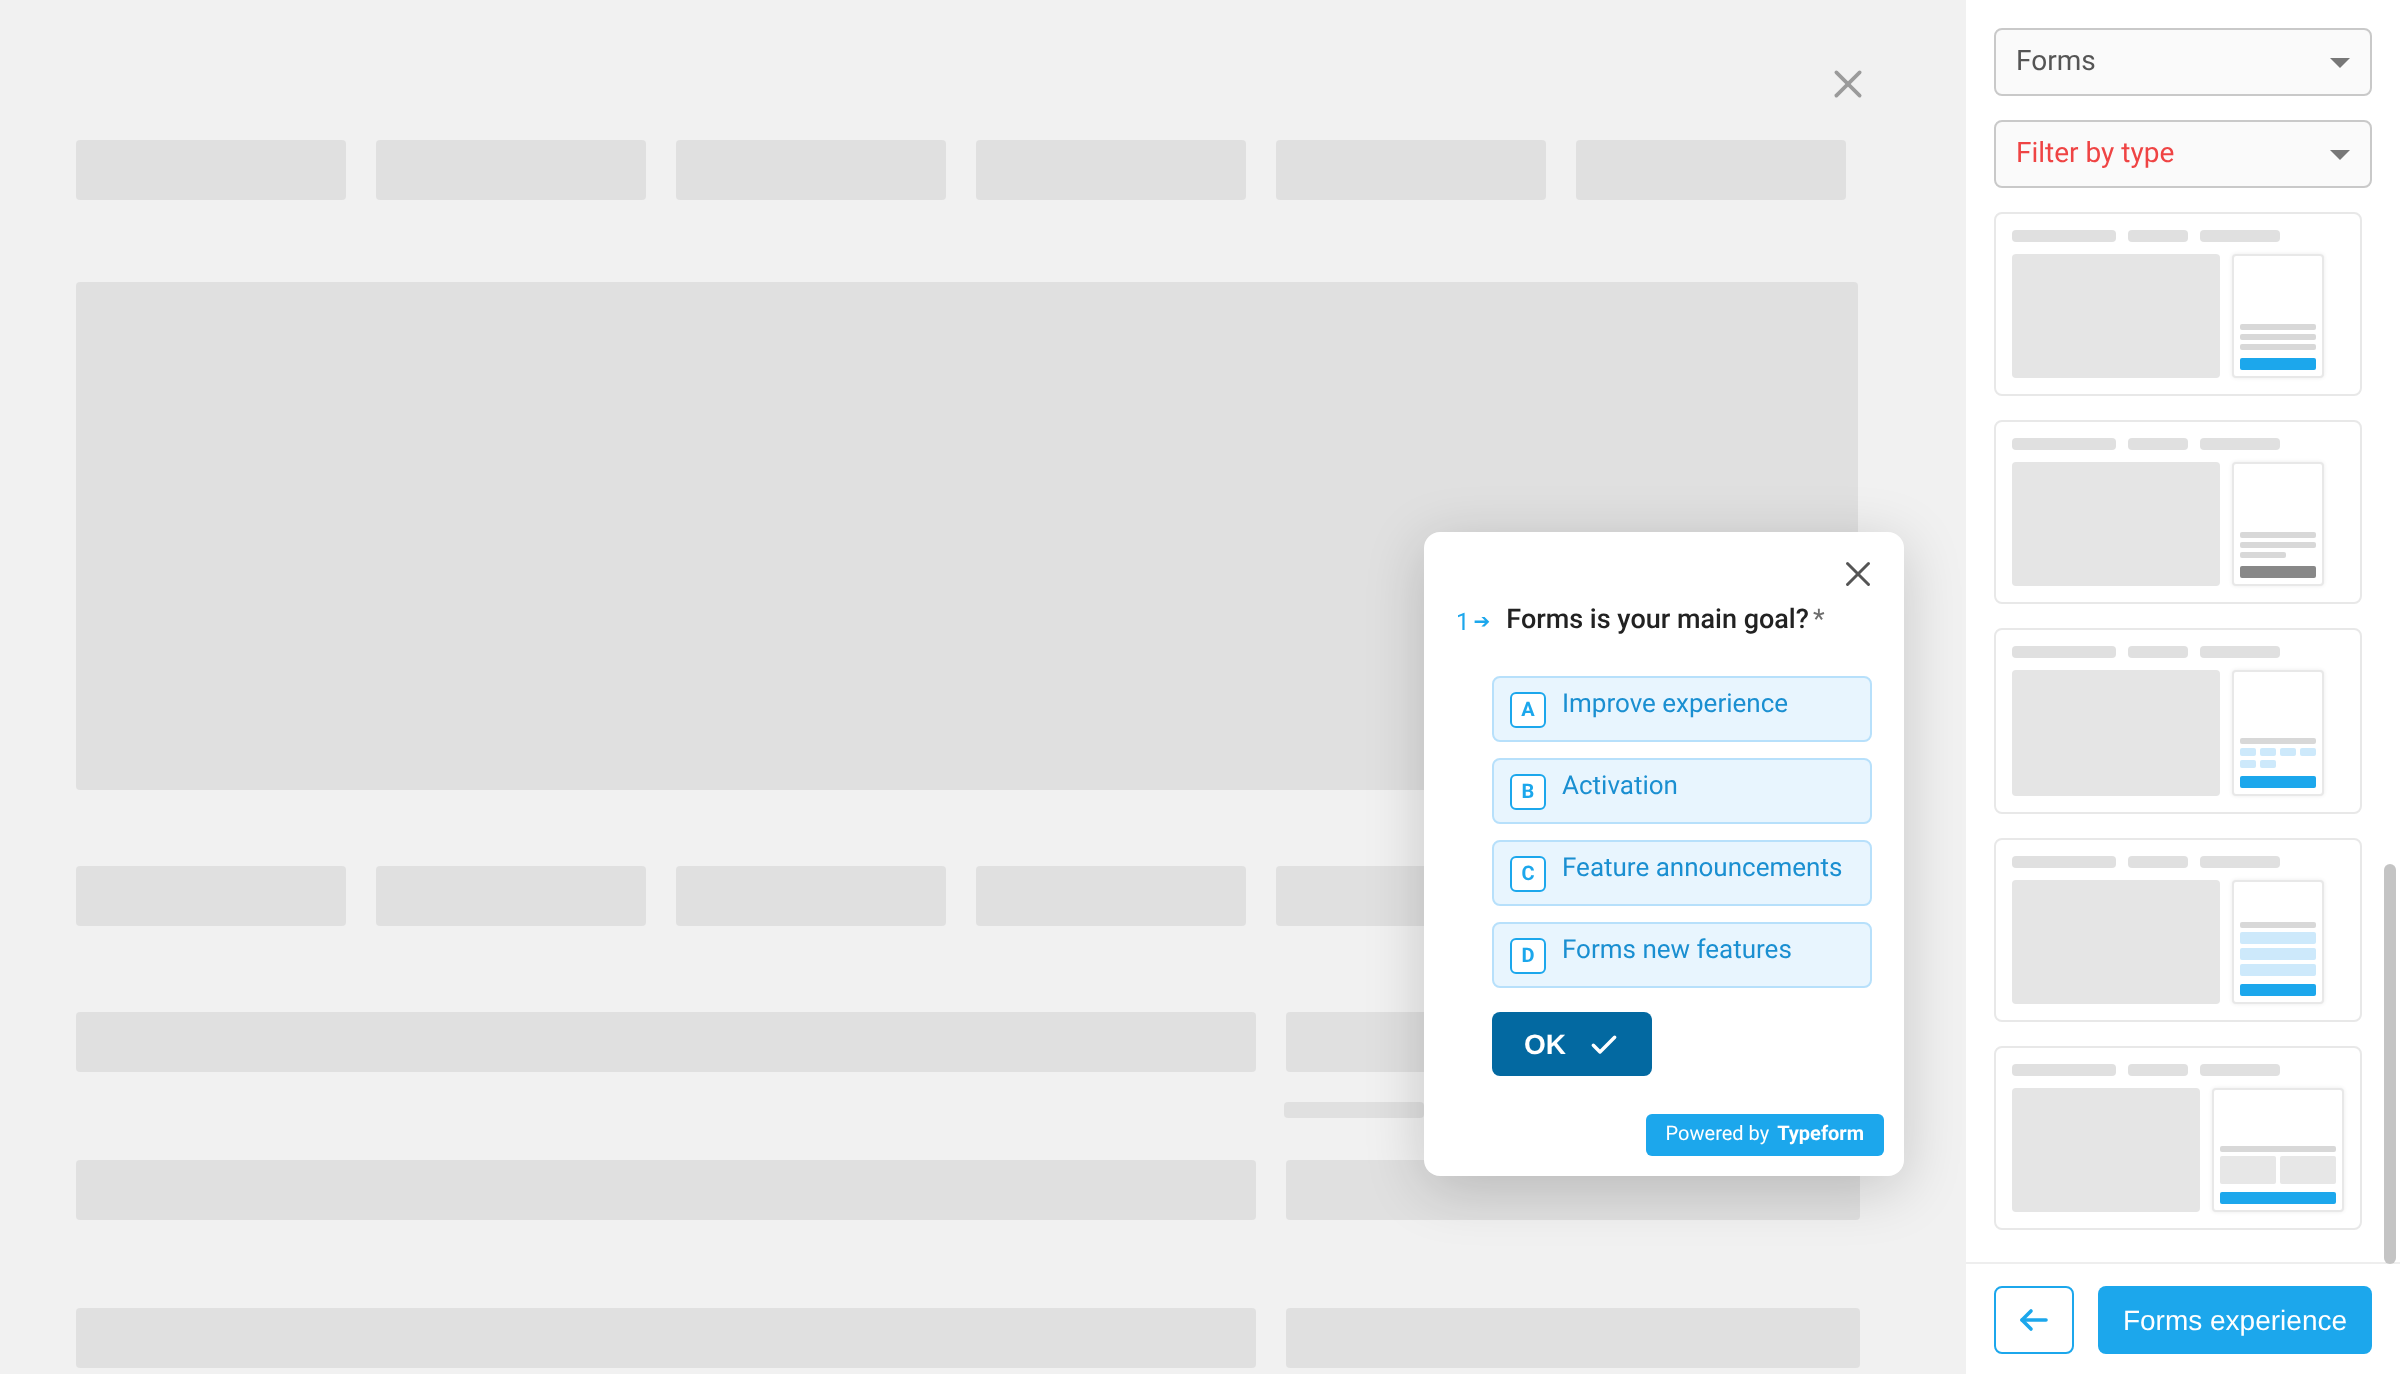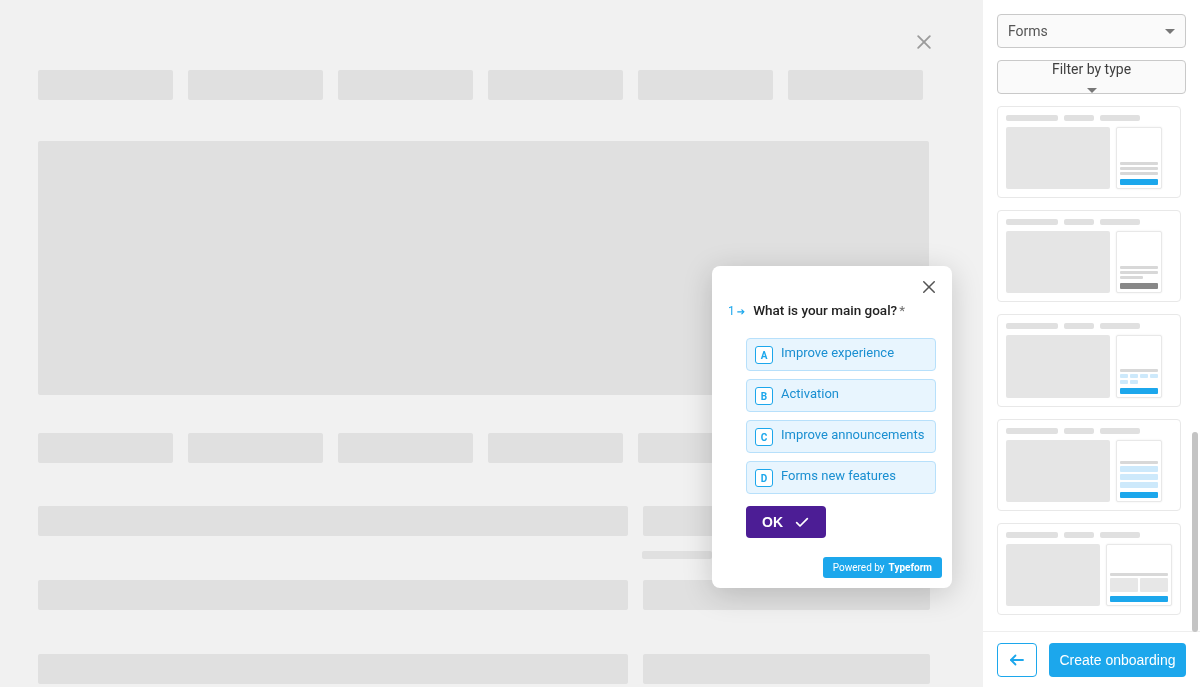--- a/index.html
+++ b/index.html
@@ -88,21 +88,21 @@
     background: #fafafa;
     padding: 0 10px;
     display: flex;
     align-items: center;
     justify-content: space-between;
     font-size: 14px;
     color: #555;
     margin-bottom: 12px;
     cursor: pointer;
   }
-  .select.muted { color: #404040; flex-direction: column; }
+  .select.muted { color: #ef4444; }
   .caret {
     width: 0; height: 0;
     border-left: 5px solid transparent;
     border-right: 5px solid transparent;
     border-top: 5px solid #777;
   }
 
   .template-scroll {
     flex:1;
     overflow-y:auto;
@@ -264,21 +264,21 @@
     font-weight:700;
     color:#1ca7ec;
     display:flex;align-items:center;justify-content:center;
     flex-shrink:0;
     margin-top:1px;
   }
   .opt .label{line-height:1.3;}
   .ok-btn{
     margin-left:18px;
     align-self:flex-start;
-    background:#4c1d95;
+    background:#0369a1;
     color:#fff;
     border:none;
     border-radius:4px;
     padding:8px 16px;
     font-size:14px;
     font-weight:600;
     display:flex;align-items:center;gap:11px;
     cursor:pointer;
     margin-bottom:42px;
   }
@@ -453,56 +453,56 @@
     <div style="height:60px;flex-shrink:0;"></div>
   </div>
 
   <div class="panel-footer">
     <button class="back-btn" aria-label="Back">
       <svg viewBox="0 0 24 24" fill="none" stroke-width="2.4" stroke-linecap="round" stroke-linejoin="round">
         <line x1="20" y1="12" x2="4" y2="12"></line>
           <polyline points="10 18 4 12 10 6"></polyline>
       </svg>
     </button>
-    <button class="create-btn">Create onboarding</button>
+    <button class="create-btn">Forms experience</button>
   </div>
 </aside>
 
 <div class="page-scrollbar"></div>
 
 <div class="modal">
   <div class="modal-close">
     <svg viewBox="0 0 24 24" fill="none" stroke="currentColor" stroke-width="2" stroke-linecap="round">
       <line x1="5" y1="5" x2="19" y2="19"></line>
         <line x1="19" y1="5" x2="5" y2="19"></line>
     </svg>
   </div>
 
   <div class="q-header">
     <span class="q-num">
       <span>1</span>
         <span class="arrow">➔</span>
     </span>
     <span class="q-text">
-      <span>What is your main goal?</span><span class="req">*</span>
+      <span>Forms is your main goal?</span><span class="req">*</span>
     </span>
   </div>
 
   <div class="options">
     <div class="opt">
       <span class="key">A</span>
       <span class="label">Improve experience</span>
     </div>
     <div class="opt">
       <span class="key">B</span>
       <span class="label">Activation</span>
     </div>
     <div class="opt">
       <span class="key">C</span>
-      <span class="label">Improve announcements</span>
+      <span class="label">Feature announcements</span>
     </div>
     <div class="opt">
       <span class="key">D</span>
       <span class="label">Forms new features</span>
     </div>
   </div>
 
   <button class="ok-btn">
     <span>OK</span>
     <svg viewBox="0 0 24 24" fill="none" stroke-width="2.6" stroke-linecap="round" stroke-linejoin="round">

